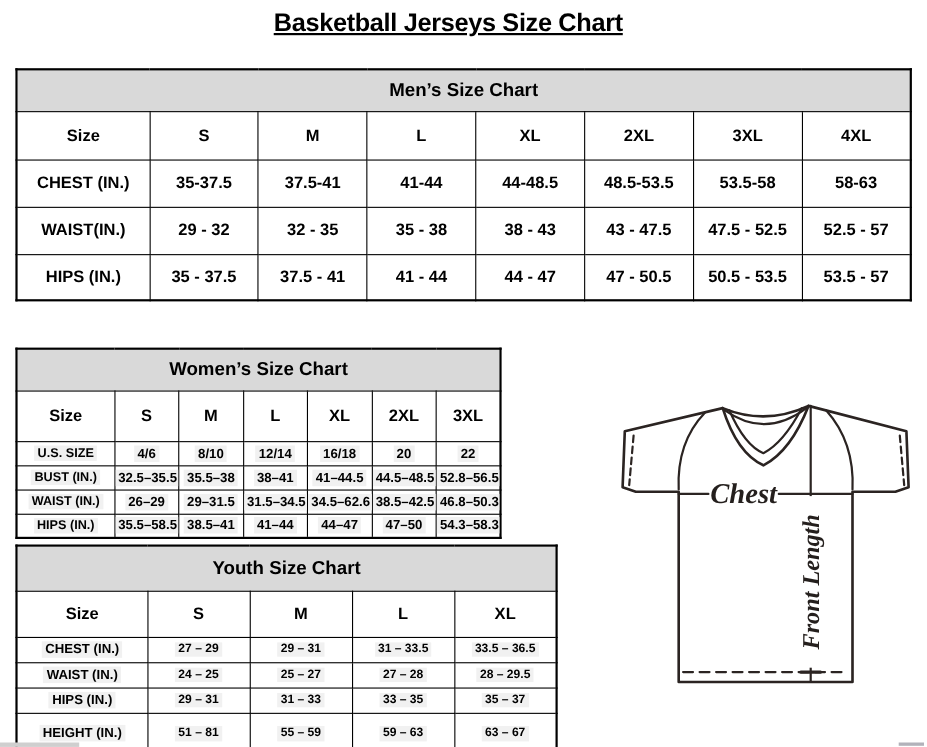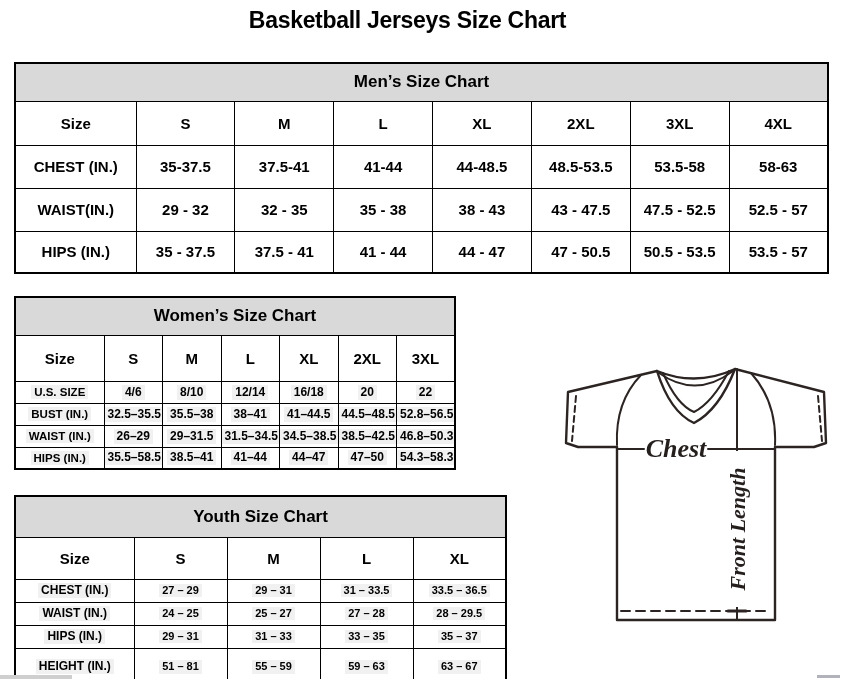--- a/index.html
+++ b/index.html
@@ -2,36 +2,36 @@
 <html><head>
 <meta charset="utf-8">
 <style>
   html,body{margin:0;padding:0;}
   body{
     width:843px;height:679px;position:relative;background:#ffffff;
     font-family:"Liberation Sans",sans-serif;color:#000;overflow:hidden;
   }
   .page-title{
     position:absolute;top:7px;left:0;width:815px;text-align:center;
-    font-size:23px;font-weight:bold;letter-spacing:-0.3px;
+    font-size:23px;font-weight:bold;letter-spacing:-0.3px;text-decoration:underline;
   }
   table.size-table{
     border-collapse:collapse;table-layout:fixed;position:absolute;
     background:#fff;border:2px solid #000;
   }
   table.size-table th,table.size-table td{
     border:1.5px solid #000;text-align:center;vertical-align:middle;
     font-weight:bold;padding:0;overflow:hidden;white-space:nowrap;
   }
   th.band{background:#d9d9d9;font-size:17px;}
   
   table.mens{left:14px;top:62px;width:815px;}
   table.mens td{font-size:15px;}
   
-  table.womens{left:14px;top:296px;width:442px;}
+  table.womens{left:14px;top:316px;width:442px;}
   table.womens td.hdr{font-size:15px;}
   table.womens td{font-size:12px;}
   table.womens td.lbl{font-size:11.5px;margin-top:32px;}
   
   table.youth{left:14px;top:495px;width:493px;}
   table.youth td.hdr{font-size:15px;}
   table.youth td{font-size:11px;}
   table.youth td.lbl{font-size:12px;}
   span.hl{background:#f1f1f1;padding:0 3px;display:inline-block;line-height:1.25;}
   
@@ -133,21 +133,21 @@
     <td class="val"><span class="hl">38–41</span></td>
     <td class="val"><span class="hl">41–44.5</span></td>
     <td class="val"><span class="hl">44.5–48.5</span></td>
     <td class="val"><span class="hl">52.8–56.5</span></td>
   </tr>
   <tr style="height:22px">
     <td class="lbl"><span class="hl">WAIST (IN.)</span></td>
     <td class="val"><span class="hl">26–29</span></td>
     <td class="val"><span class="hl">29–31.5</span></td>
     <td class="val"><span class="hl">31.5–34.5</span></td>
-    <td class="val"><span class="hl">34.5–38.5</span></td>
+    <td class="val"><span class="hl">34.5–62.6</span></td>
     <td class="val"><span class="hl">38.5–42.5</span></td>
     <td class="val"><span class="hl">46.8–50.3</span></td>
   </tr>
   <tr style="height:22px">
     <td class="lbl"><span class="hl">HIPS (IN.)</span></td>
     <td class="val"><span class="hl">35.5–58.5</span></td>
     <td class="val"><span class="hl">38.5–41</span></td>
     <td class="val"><span class="hl">41–44</span></td>
     <td class="val"><span class="hl">44–47</span></td>
     <td class="val"><span class="hl">47–50</span></td>

